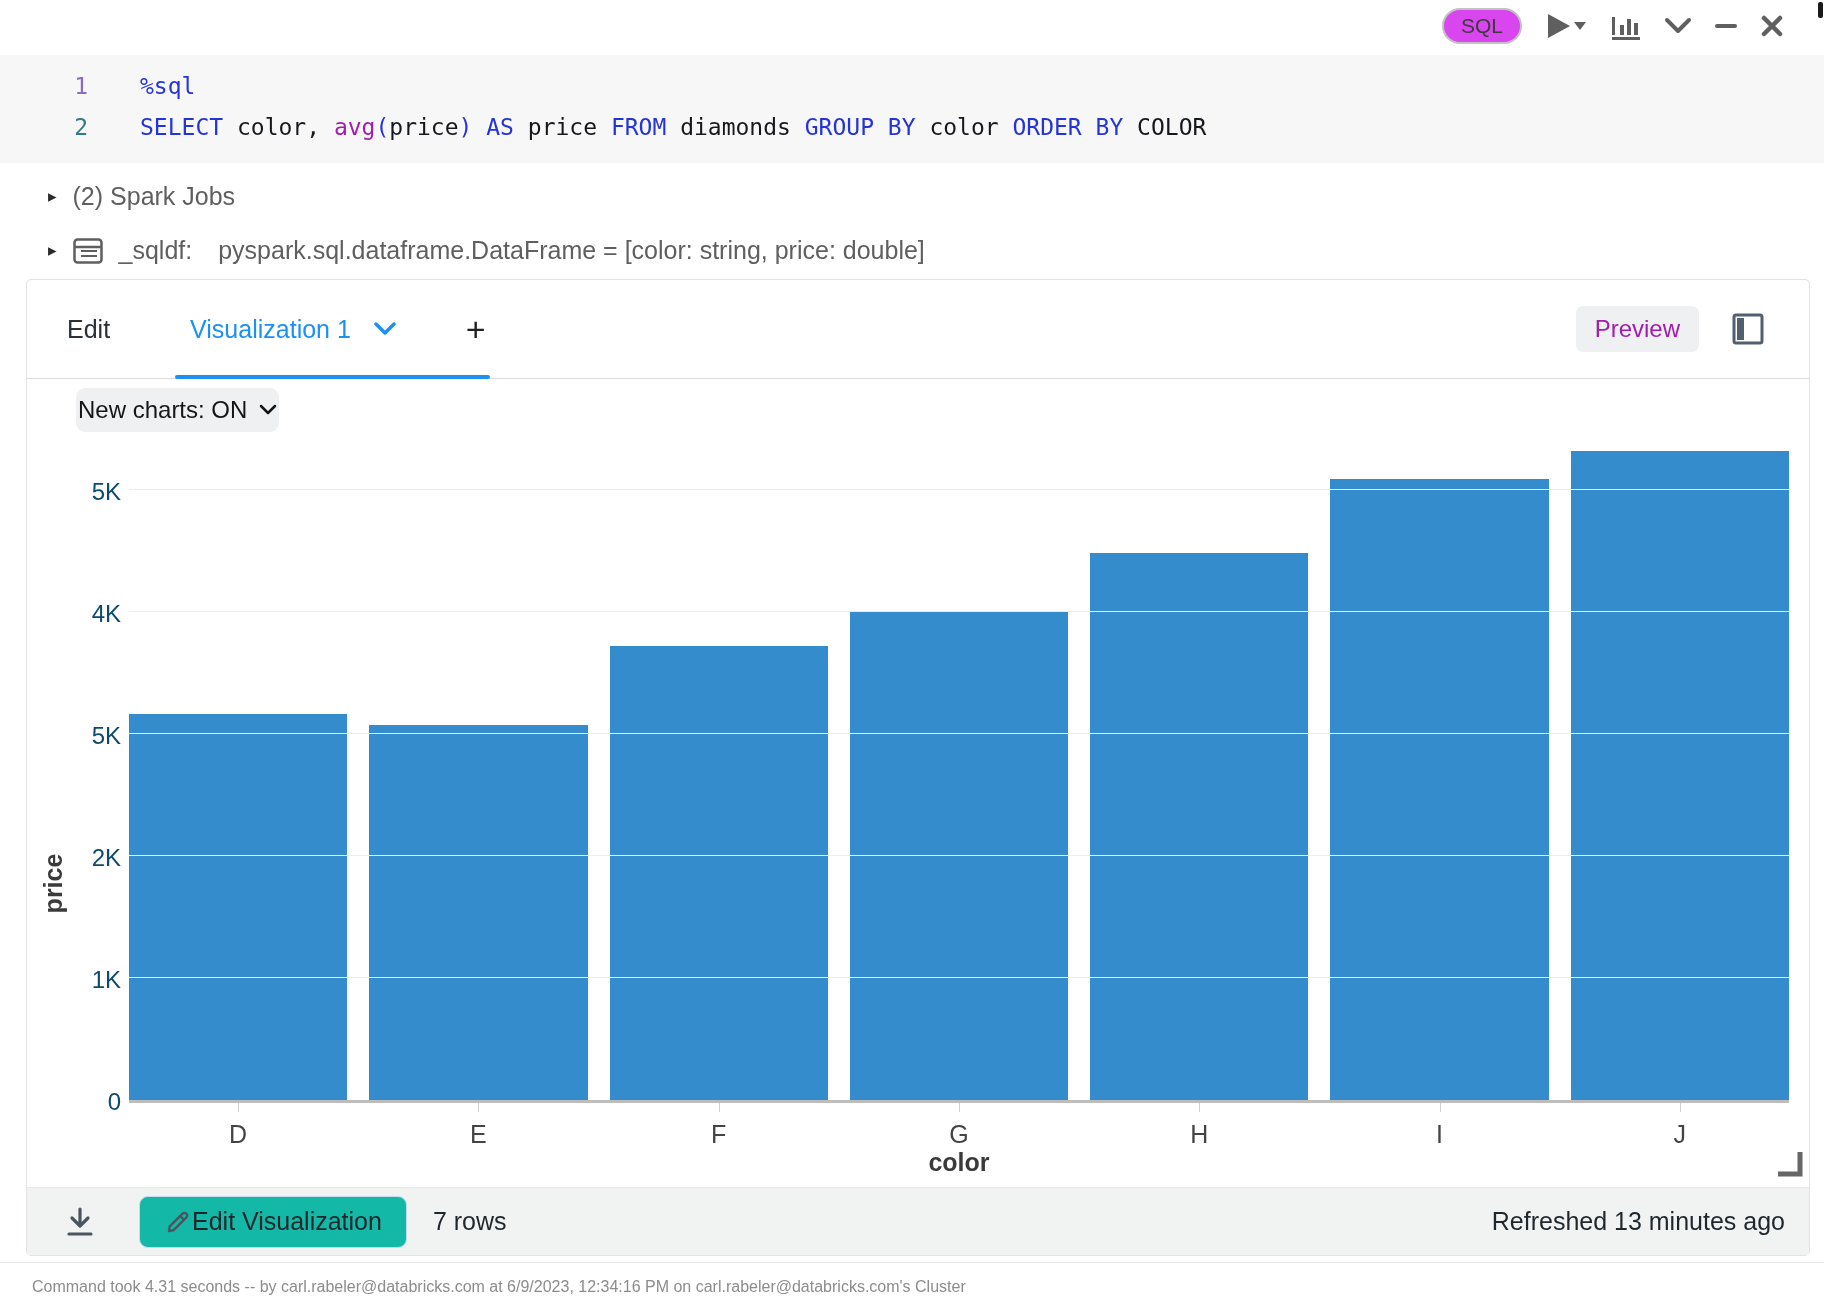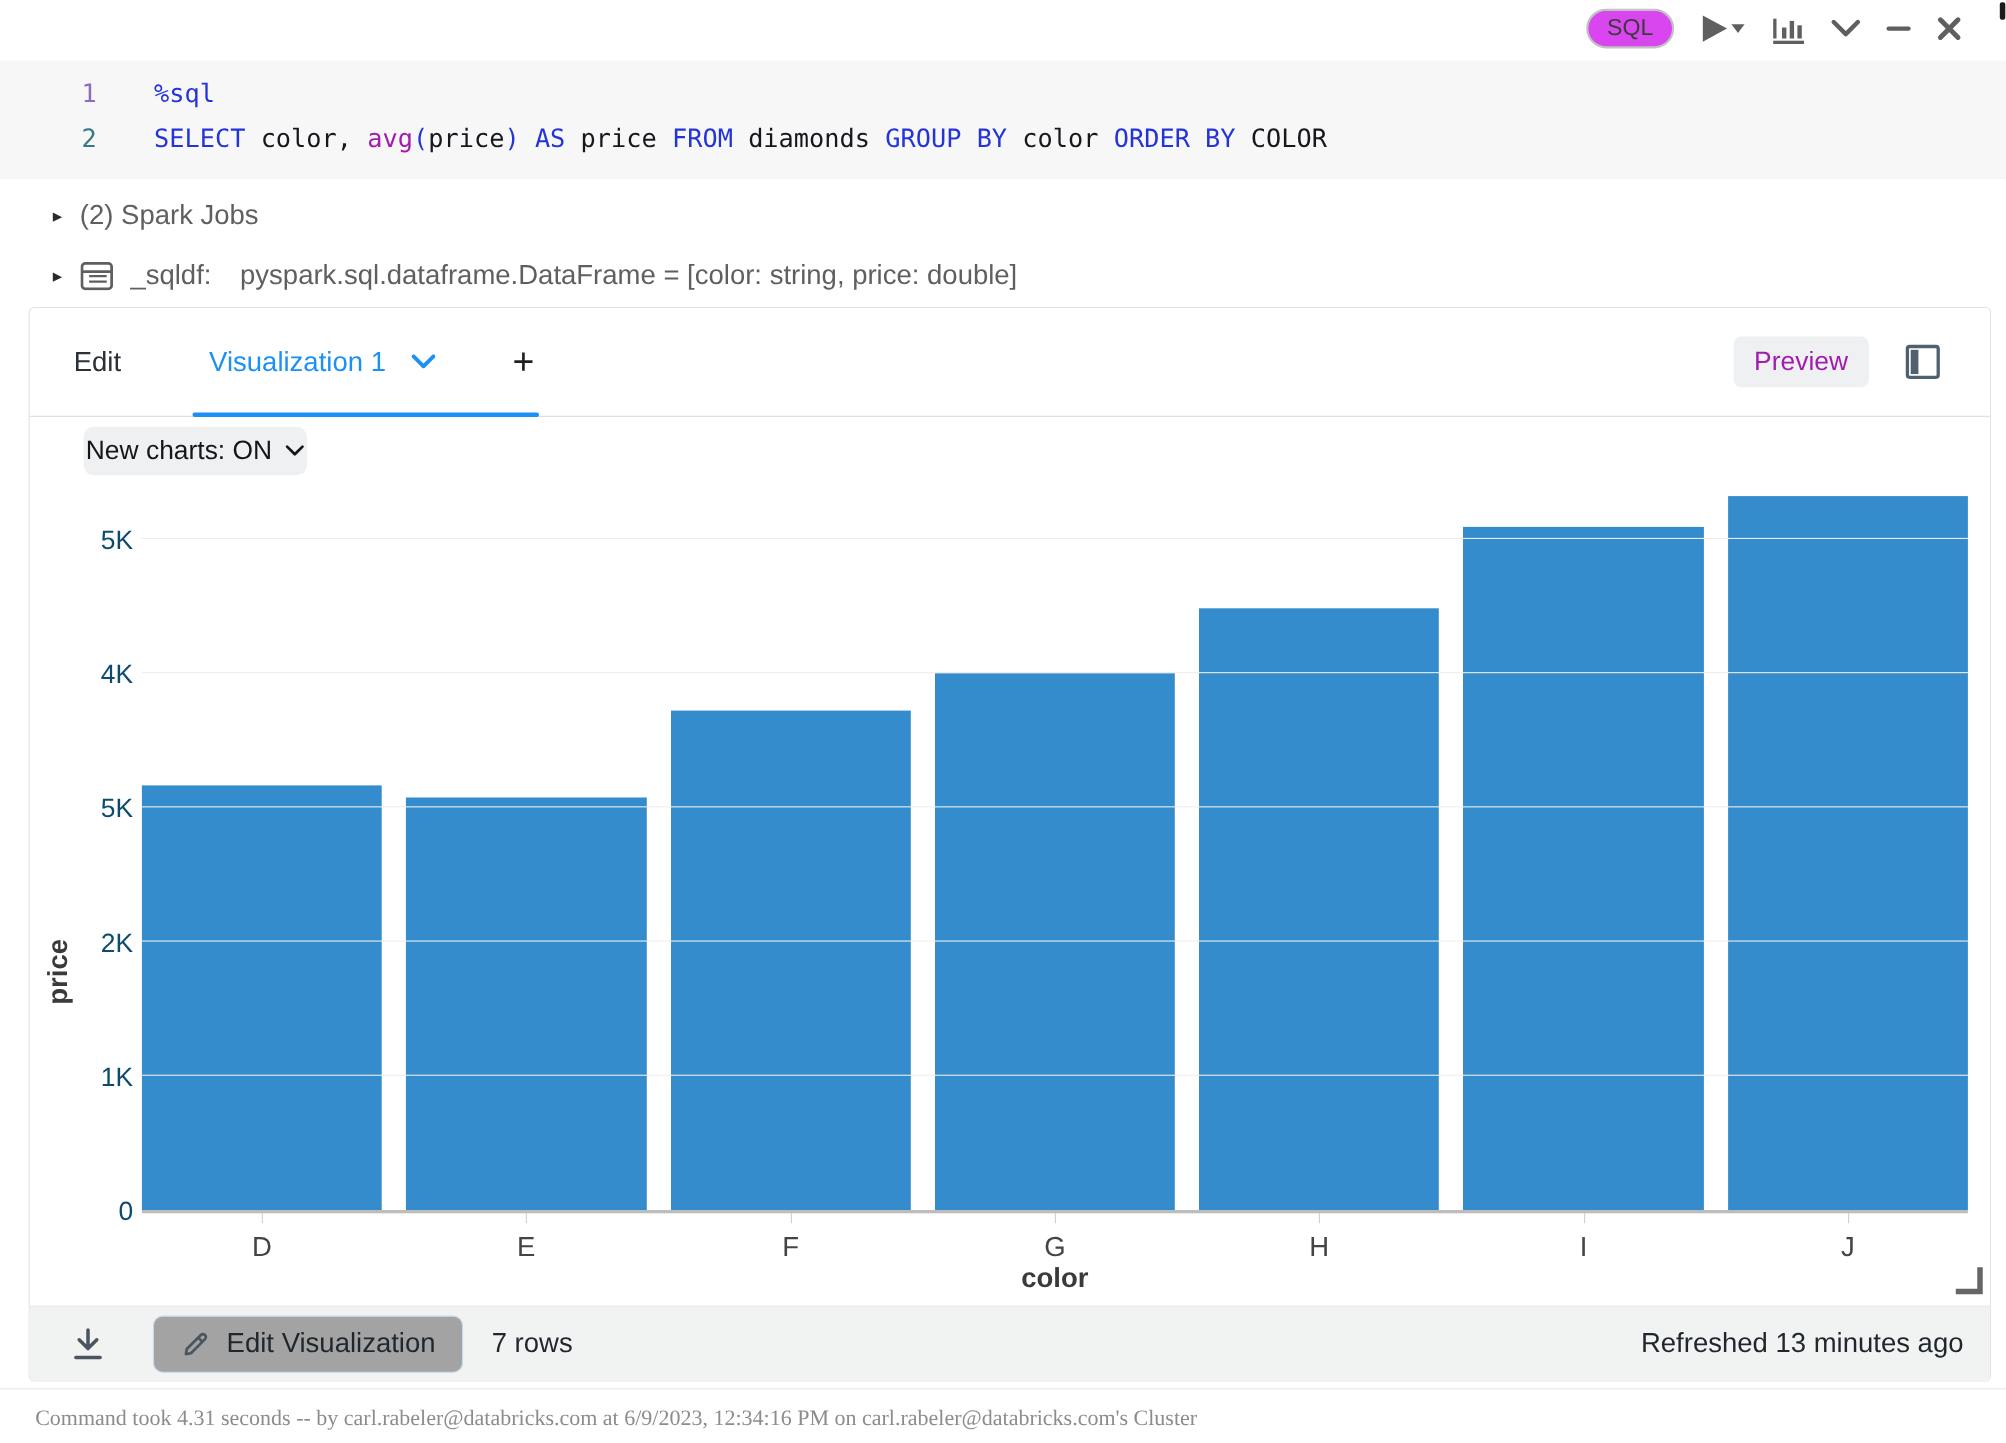--- a/index.html
+++ b/index.html
@@ -56,27 +56,27 @@
   .xlabels { position:absolute; left:102px; top:726px; width:1660px; display:flex; justify-content:space-between; }
   .xcell { width:calc((100% - 132px)/7); text-align:center; font-size:25px; color:#444; position:relative; padding-top:14px; }
   .xtick { position:absolute; top:-3px; left:50%; width:1px; height:9px; background:#cfcfcf; }
   .xaxis-title { position:absolute; left:102px; top:768px; width:1660px; text-align:center; font-size:25px; font-weight:bold; color:#3a3a3a; }
   .yaxis-title { position:absolute; left:-224px; top:489px; width:500px; text-align:center; transform:rotate(-90deg); font-size:25px; font-weight:bold; color:#3a3a3a; }
   .resize-corner { position:absolute; left:1749px; top:770px; }
 
   
   .bottom-bar { position:absolute; left:0; right:0; bottom:0; height:68px; background:#f1f3f3; border-top:1px solid #e8e8e8; display:flex; align-items:center; }
   .dl-btn { margin-left:38px; display:flex; align-items:center; cursor:pointer; }
-  .edit-viz-btn { margin-left:44px; background:#a3a3a3; border:1px solid #c6dcec; border-radius:9px; height:52px; display:flex; align-items:center; gap:14px; padding:0 24px; font-size:25px; color:#1f272d; cursor:pointer; }
+  .edit-viz-btn { margin-left:44px; background:#14b8a6; border:1px solid #c6dcec; border-radius:9px; height:52px; display:flex; align-items:center; padding:0 24px; font-size:25px; color:#1f272d; cursor:pointer; }
   .rows-count { margin-left:26px; font-size:25px; color:#1f272d; }
   .refreshed { margin-left:auto; margin-right:24px; font-size:25px; color:#1f272d; }
 
   
   .footer-divider { position:absolute; left:0; top:1262px; width:1824px; height:1px; background:#e8e8e8; }
-  .status-line { position:absolute; left:32px; top:1278px; width:1760px; font-family:Liberation Serif, serif; font-size:20px; color:#8c8c8c; white-space:nowrap; }
+  .status-line { position:absolute; left:32px; top:1278px; width:1760px; font-family:Liberation Sans, sans-serif; font-size:16px; color:#8c8c8c; white-space:nowrap; }
 </style>
 </head>
 <body>
 
 <div id="screen">
 
   <div class="cell-toolbar">
     <div class="lang-pill">SQL</div>
     <div class="tb-icon">
       <svg width="44" height="28" viewBox="0 0 44 28">

